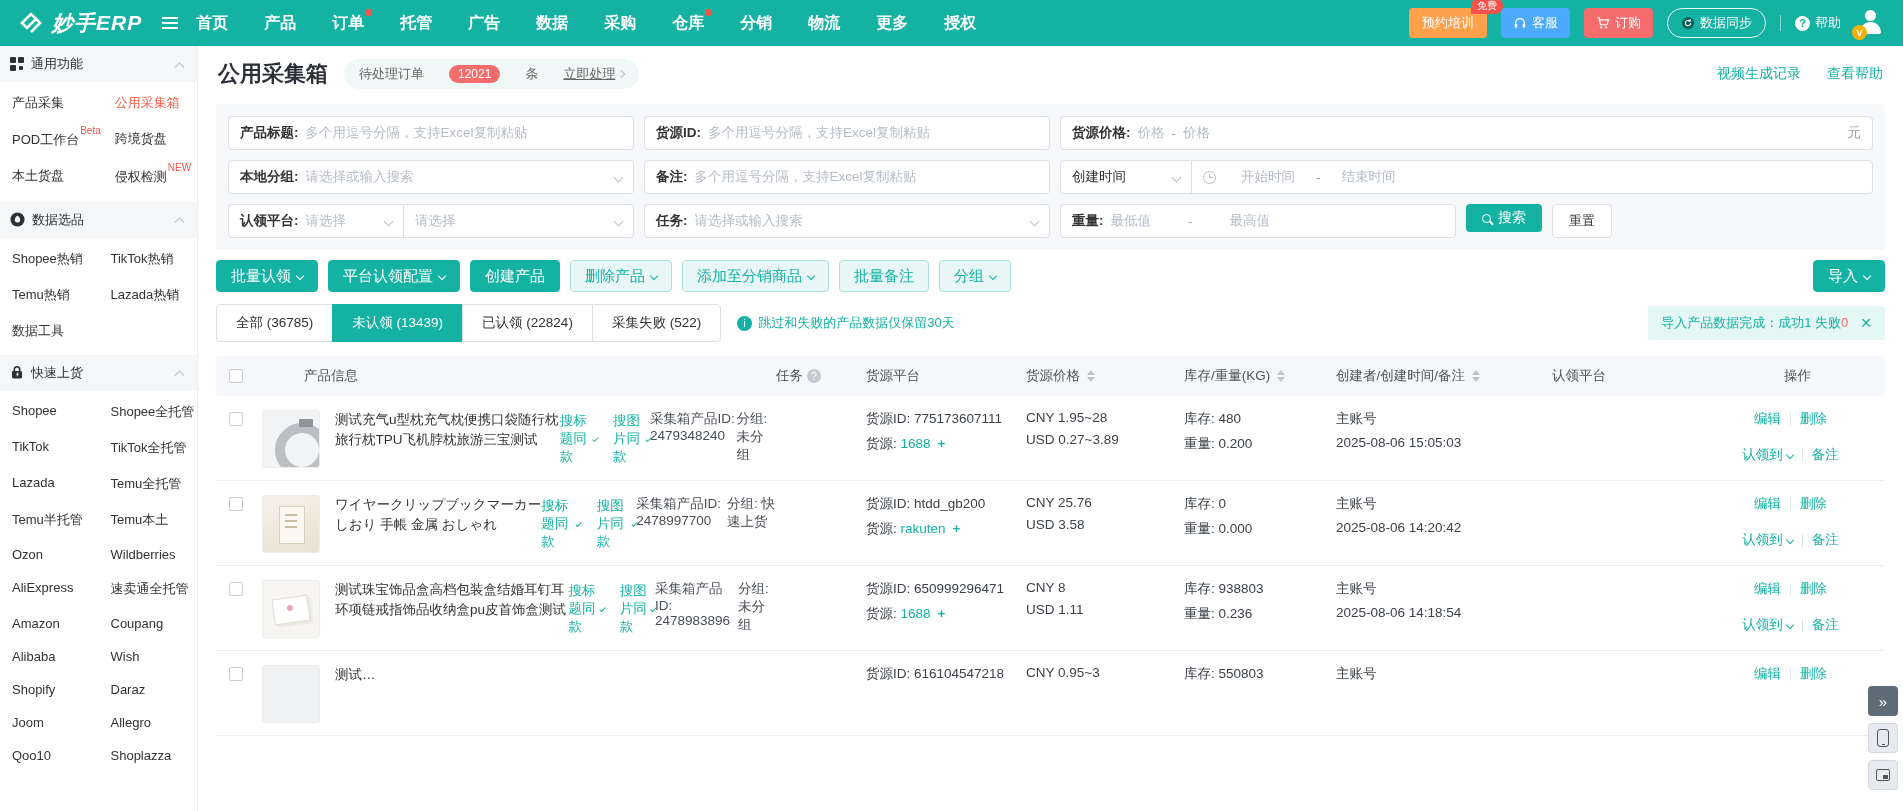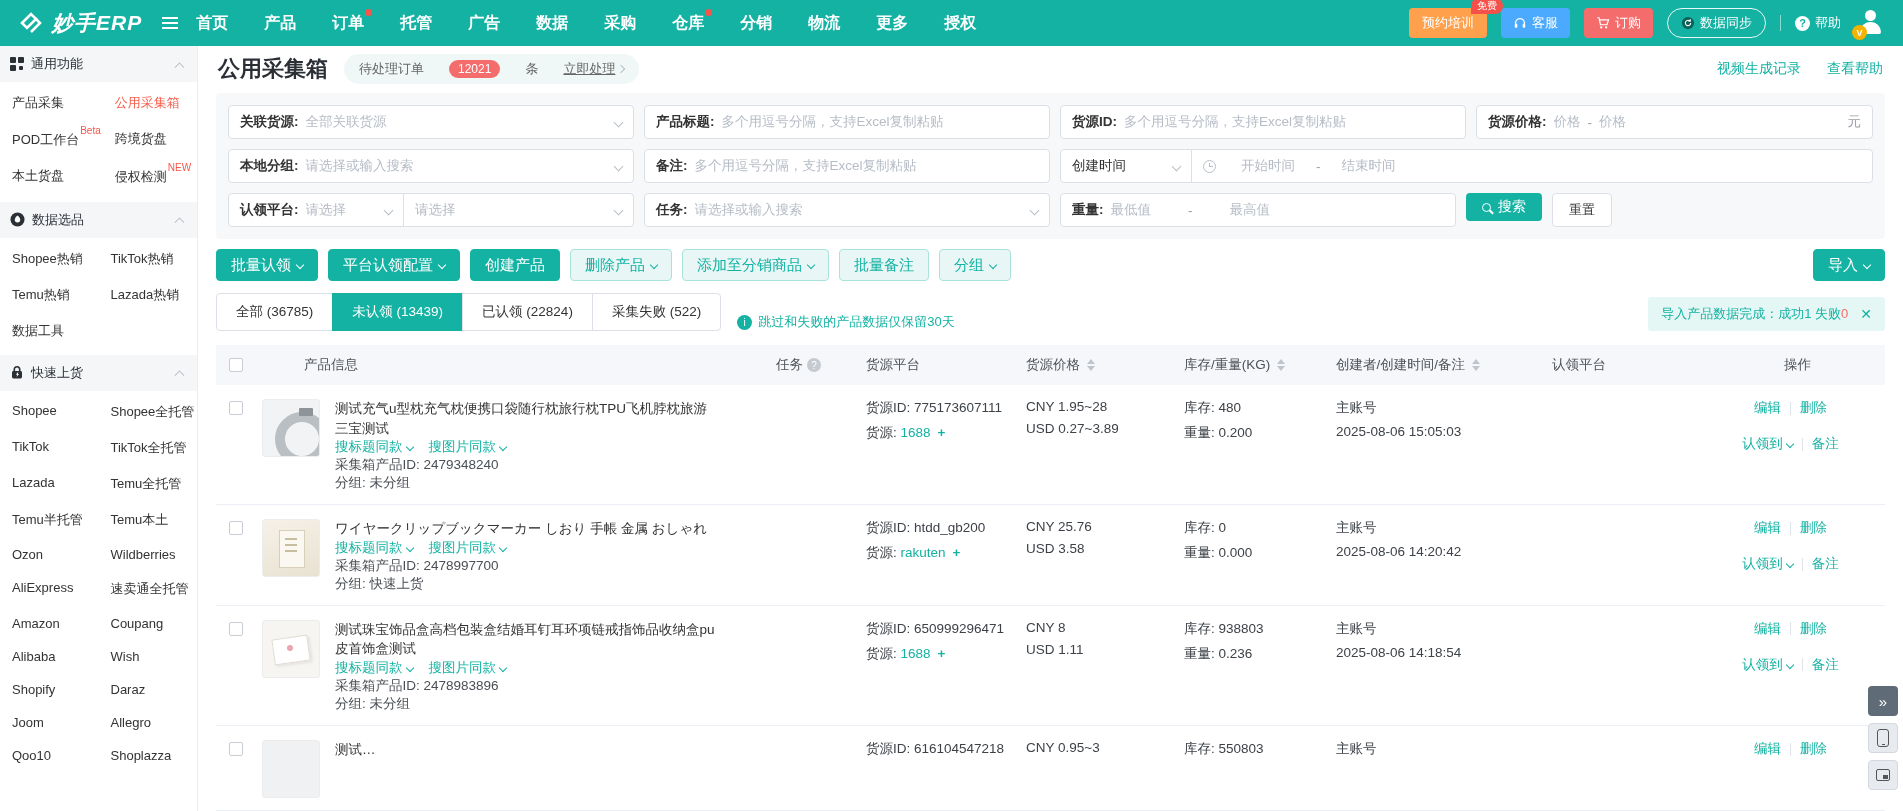--- a/index.html
+++ b/index.html
@@ -84,21 +84,21 @@
 
 
 .toolbar{margin-top:10px;display:flex;align-items:center;gap:10px;}
 .tbtn{height:32px;border-radius:4px;padding:0 14px;font-size:15px;display:flex;align-items:center;gap:6px;cursor:pointer;white-space:nowrap;}
 .tbtn.solid{background:var(--teal);color:#fff;border:1px solid var(--teal);}
 .tbtn.light{background:#e8f7f5;color:var(--teal);border:1px solid #a9e2db;}
 .tbtn .chv{width:6px;height:6px;}
 .import-btn{margin-left:auto;}
 
 
-.tabs-row{margin-top:12px;display:flex;align-items:flex-end;}
+.tabs-row{margin-top:12px;display:flex;align-items:center;}
 .tab{padding:9px 19px;border:1px solid var(--border);background:#fff;font-size:13.5px;color:#333;cursor:pointer;margin-left:-1px;white-space:nowrap;}
 .tab:first-child{border-radius:4px 0 0 4px;margin-left:0;}
 .tab:last-child{border-radius:0 4px 4px 0;}
 .tab.active{background:var(--teal);border-color:var(--teal);color:#fff;}
 .tab-note{margin-left:16px;display:flex;align-items:center;gap:6px;color:var(--teal);font-size:13px;}
 .ico-info{width:15px;height:15px;border-radius:50%;background:var(--teal);color:#fff;font-size:10px;font-style:normal;display:inline-flex;align-items:center;justify-content:center;flex-shrink:0;}
 .import-notice{margin-left:auto;background:#e5f7f4;border-radius:3px;padding:8px 13px;display:flex;align-items:center;gap:12px;font-size:13px;color:var(--teal);}
 .fail-num{color:var(--red);}
 .notice-close{cursor:pointer;font-size:14px;color:var(--teal);}
 
@@ -124,21 +124,21 @@
 .img-pillow{background:#f2f3f4;}
 .img-pillow::before{content:"";position:absolute;left:12px;top:12px;width:34px;height:34px;border-radius:50%;border:10px solid #b9bfc2;}
 .img-pillow::after{content:"";position:absolute;right:6px;top:8px;width:14px;height:8px;background:#8e9498;border-radius:1px;}
 .img-bookmark{background:linear-gradient(160deg,#f6f1e8,#e9e2d2);}
 .img-bookmark::before{content:"";position:absolute;left:16px;top:10px;width:24px;height:36px;background:#fbf8f2;border:1px solid #d8cfba;}
 .img-bookmark::after{content:"";position:absolute;left:22px;top:18px;width:12px;height:2px;background:#c9bda0;box-shadow:0 6px 0 #c9bda0,0 12px 0 #c9bda0;}
 .img-jewelry{background:#f7f5f2;}
 .img-jewelry::before{content:"";position:absolute;left:10px;top:16px;width:34px;height:24px;background:#fff;border:1px solid #e0dcd4;transform:rotate(-8deg);box-shadow:2px 2px 3px rgba(0,0,0,.08);}
 .img-jewelry::after{content:"";position:absolute;left:24px;top:24px;width:6px;height:6px;border-radius:50%;background:#e8a7b0;}
 .img-plain{background:#f0f1f3;}
-.p-text{display:flex;flex-direction:column;gap:0;min-width:0;}
+.p-text{display:flex;flex-direction:row;gap:0;min-width:0;}
 .p-title{color:#333;line-height:1.45;max-width:382px;word-break:break-all;}
 .p-links{display:flex;gap:16px;}
 .p-link{color:var(--teal);cursor:pointer;display:flex;align-items:center;gap:4px;}
 .p-link .chv{width:6px;height:6px;}
 .p-meta{color:#4a4f55;}
 .kv{display:flex;flex-direction:column;gap:7px;color:#3d4248;}
 .kv .line{white-space:nowrap;}
 .src-link{color:var(--teal);cursor:pointer;}
 .src-plus{color:var(--teal);font-weight:bold;margin-left:7px;cursor:pointer;}
 .ops{display:flex;flex-direction:column;gap:18px;align-items:center;padding-right:14px;}
@@ -317,25 +317,20 @@
         <span>视频生成记录</span>
         <span>查看帮助</span>
       </div>
     </div>
 
     <div class="content">
 
       <div class="filter-card">
         <div class="f-row">
           <div class="field w1">
-            <span class="lab">关联货源:</span>
-            <span class="ph">全部关联货源</span>
-            <span class="chv gray"></span>
-          </div>
-          <div class="field w1">
             <span class="lab">产品标题:</span>
             <span class="ph">多个用逗号分隔，支持Excel复制粘贴</span>
           </div>
           <div class="field w1">
             <span class="lab">货源ID:</span>
             <span class="ph">多个用逗号分隔，支持Excel复制粘贴</span>
           </div>
           <div class="field grow">
             <span class="lab">货源价格:</span>
             <span class="ph">价格</span>

